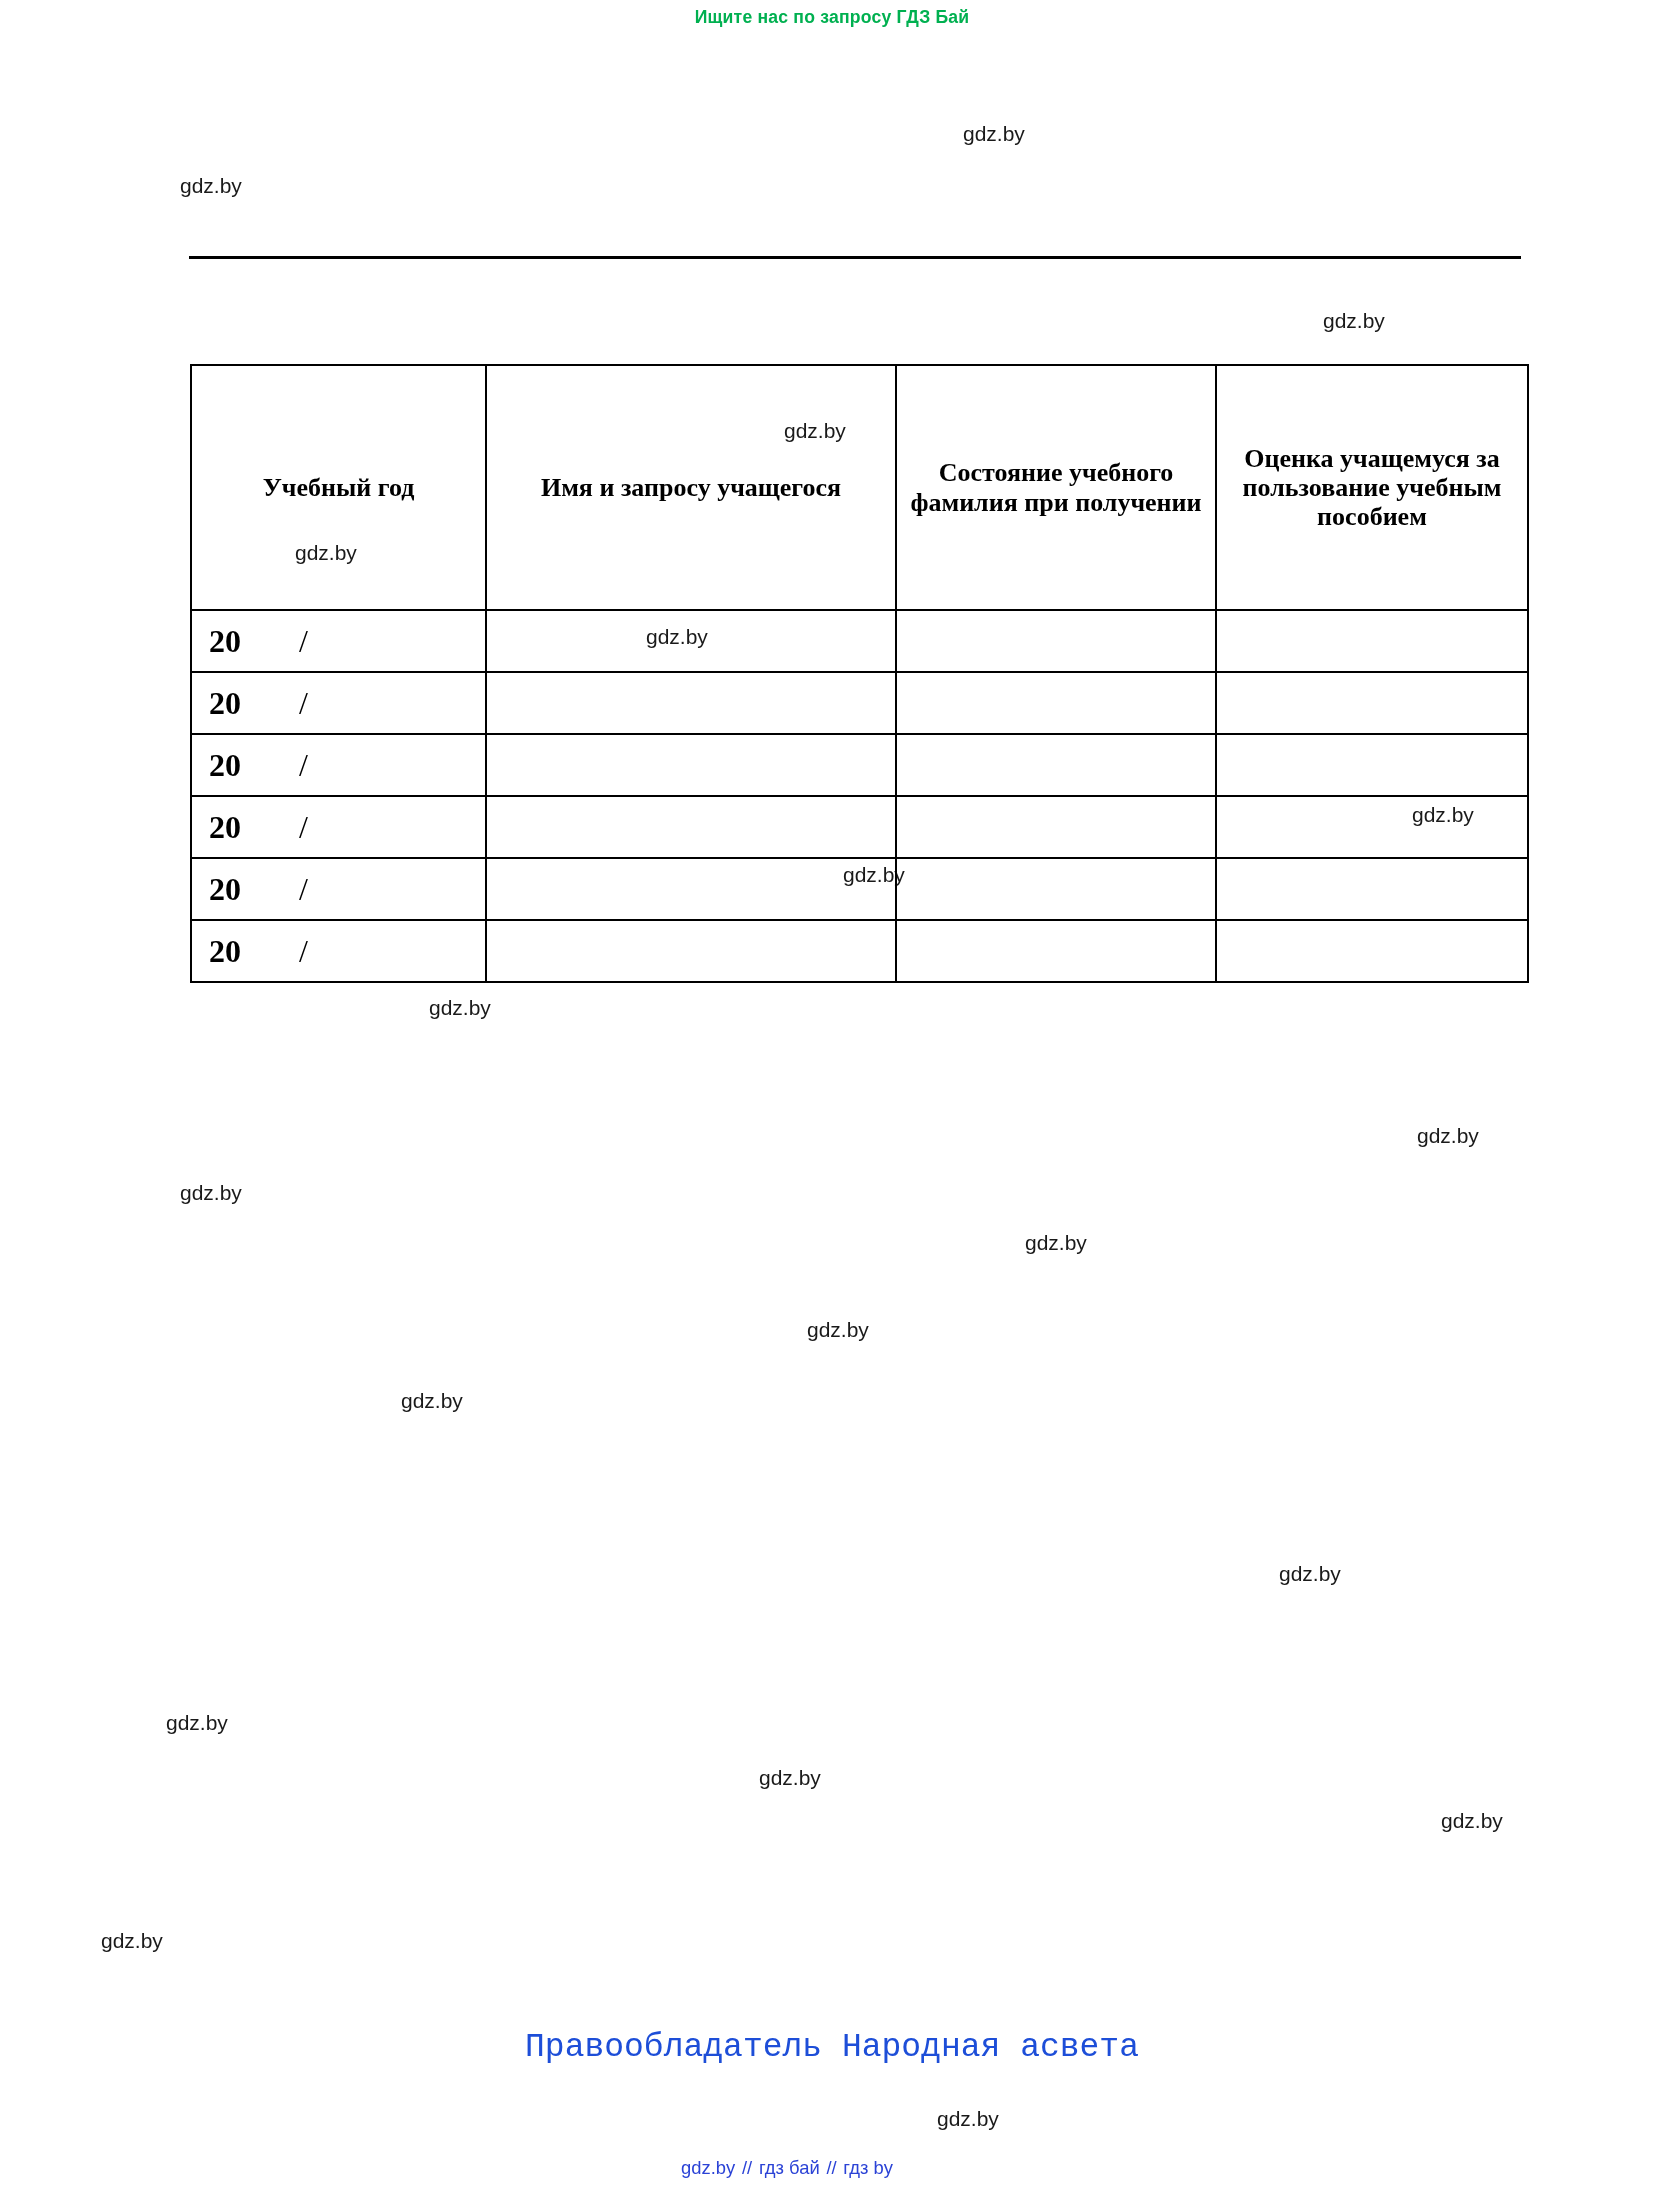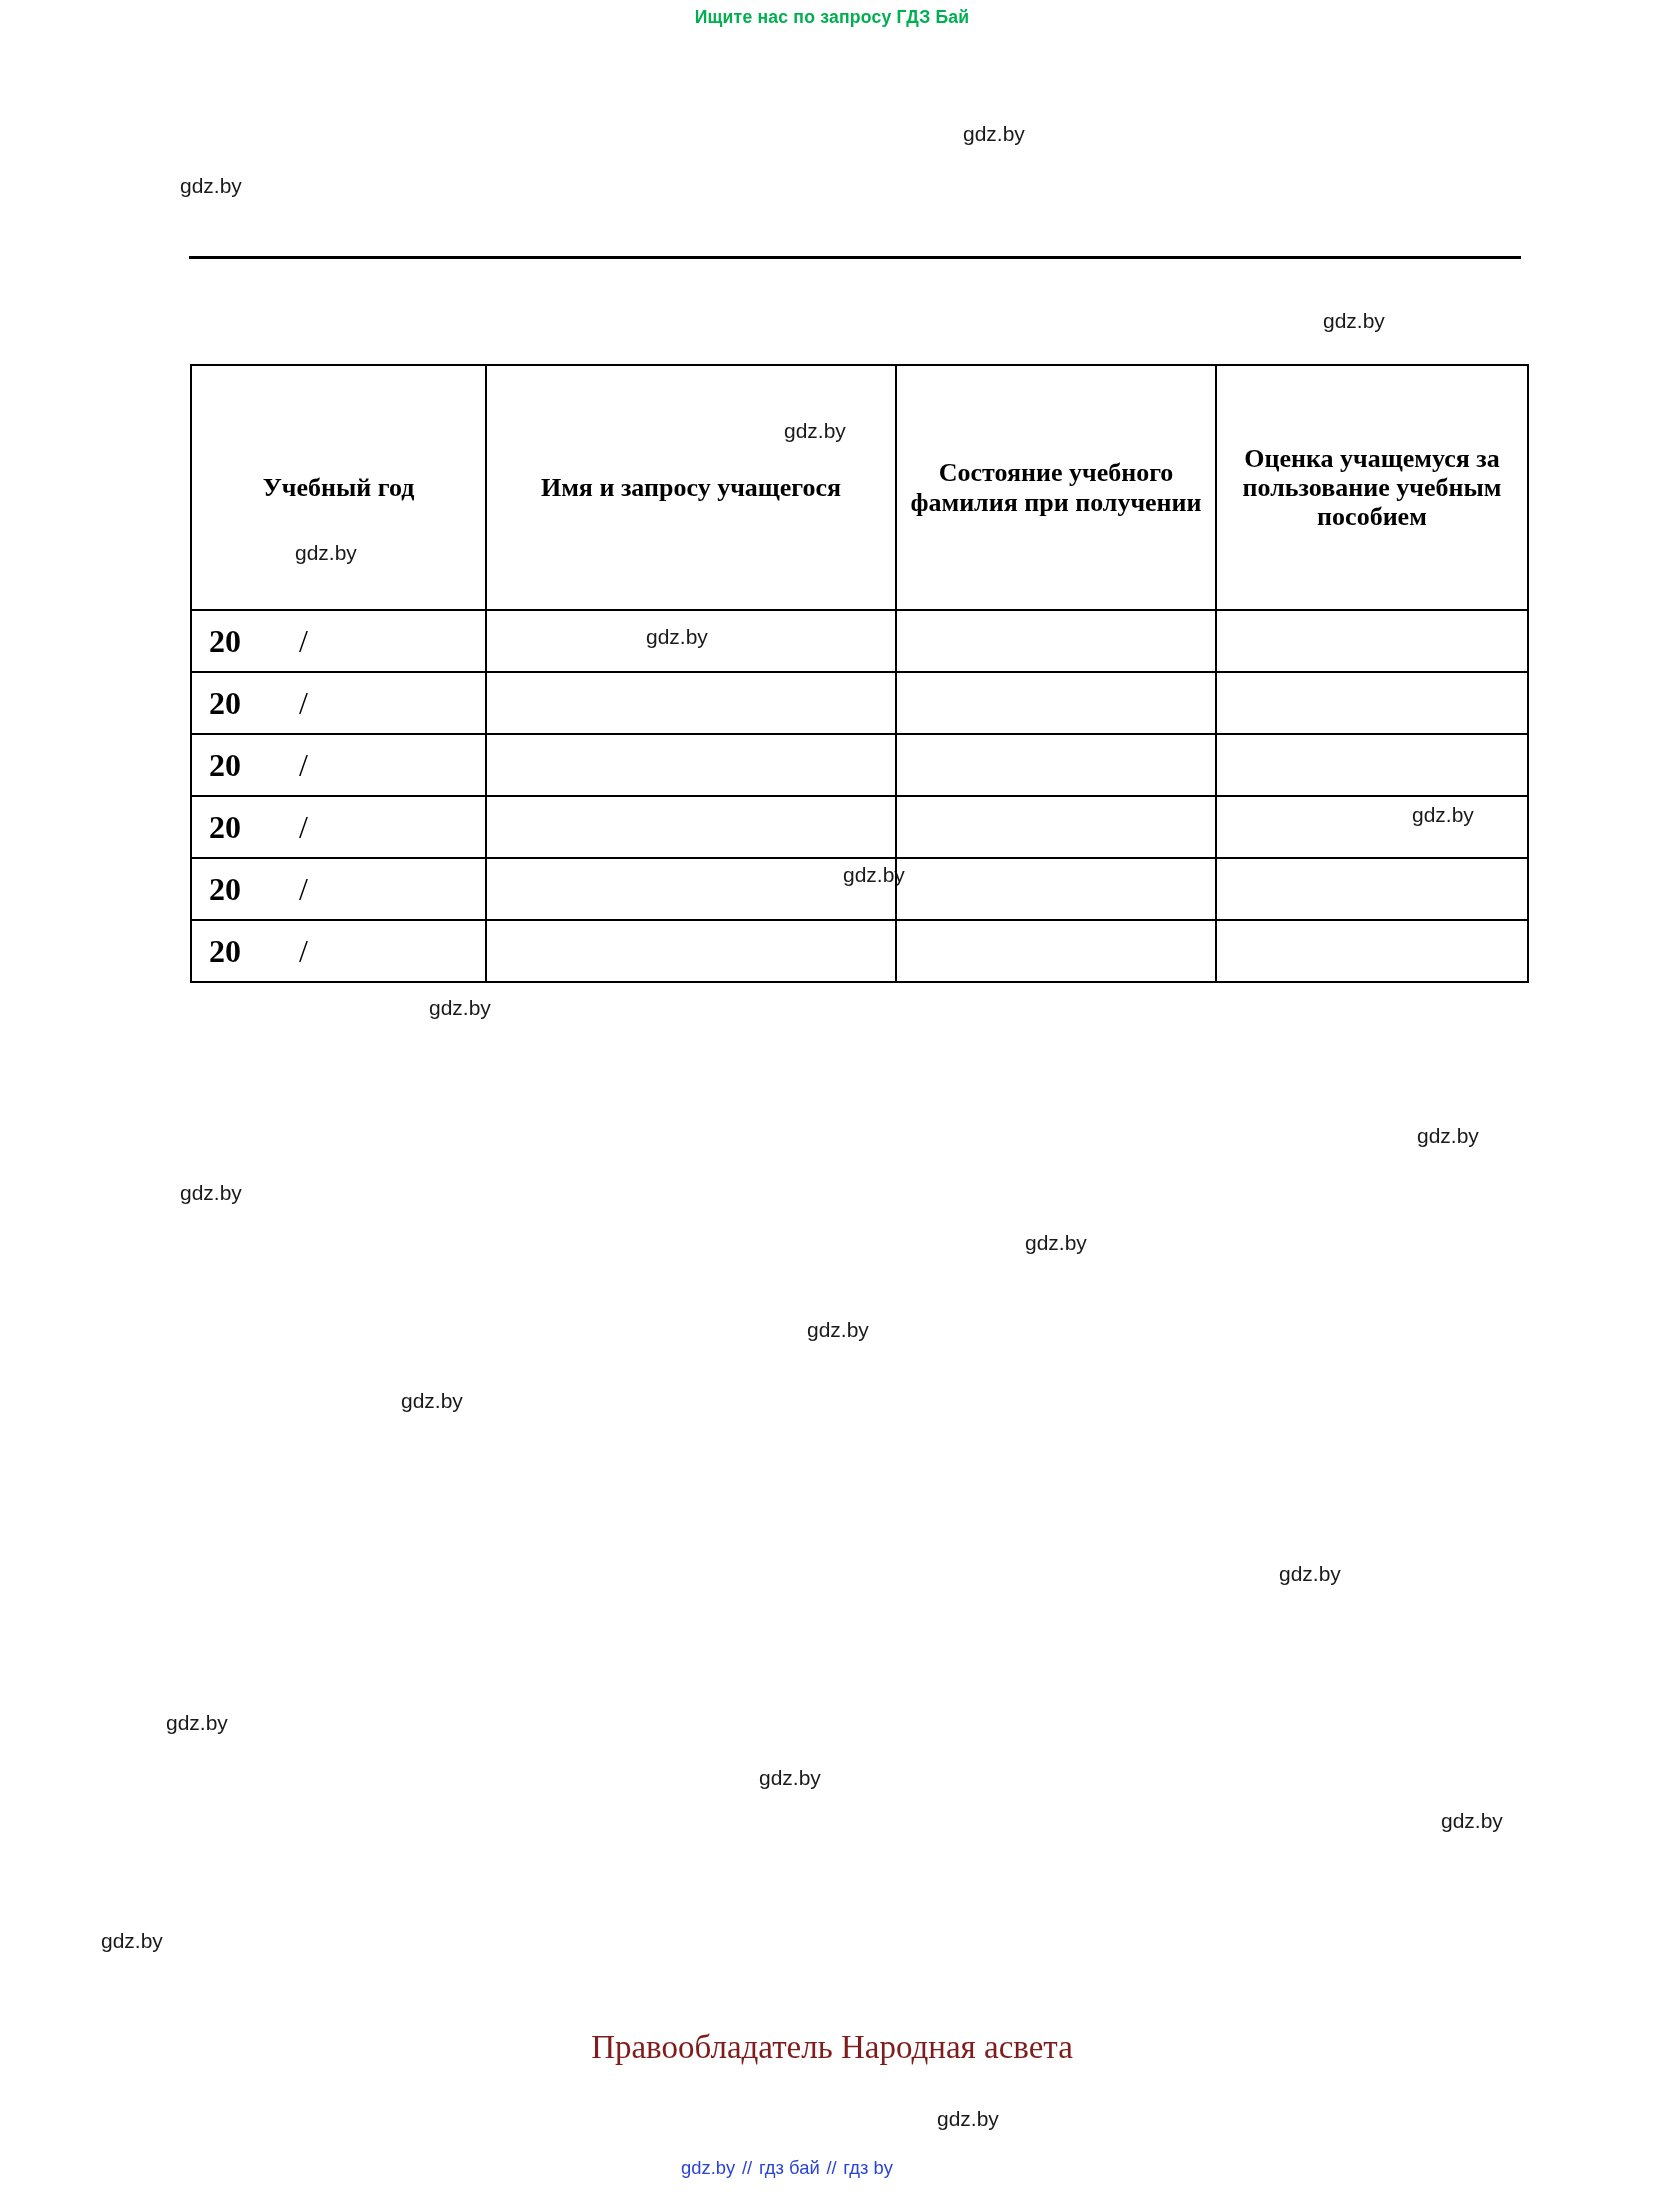--- a/index.html
+++ b/index.html
@@ -121,23 +121,23 @@
     font-weight: normal;
   }
 
   
   .footer-copy {
     position: absolute;
     left: 0;
     top: 2029px;
     width: 1664px;
     text-align: center;
-    font-family: Liberation Serif, serif;
+    font-family: Liberation Mono, monospace;
     font-size: 33px;
-    color: #7f1d1d;
+    color: #1d4ed8;
     white-space: nowrap;
   }
   .footer-links {
     position: absolute;
     left: 0;
     top: 2157px;
     width: 1574px;
     text-align: center;
     font-family: "Liberation Sans", sans-serif;
     font-size: 18.4px;

